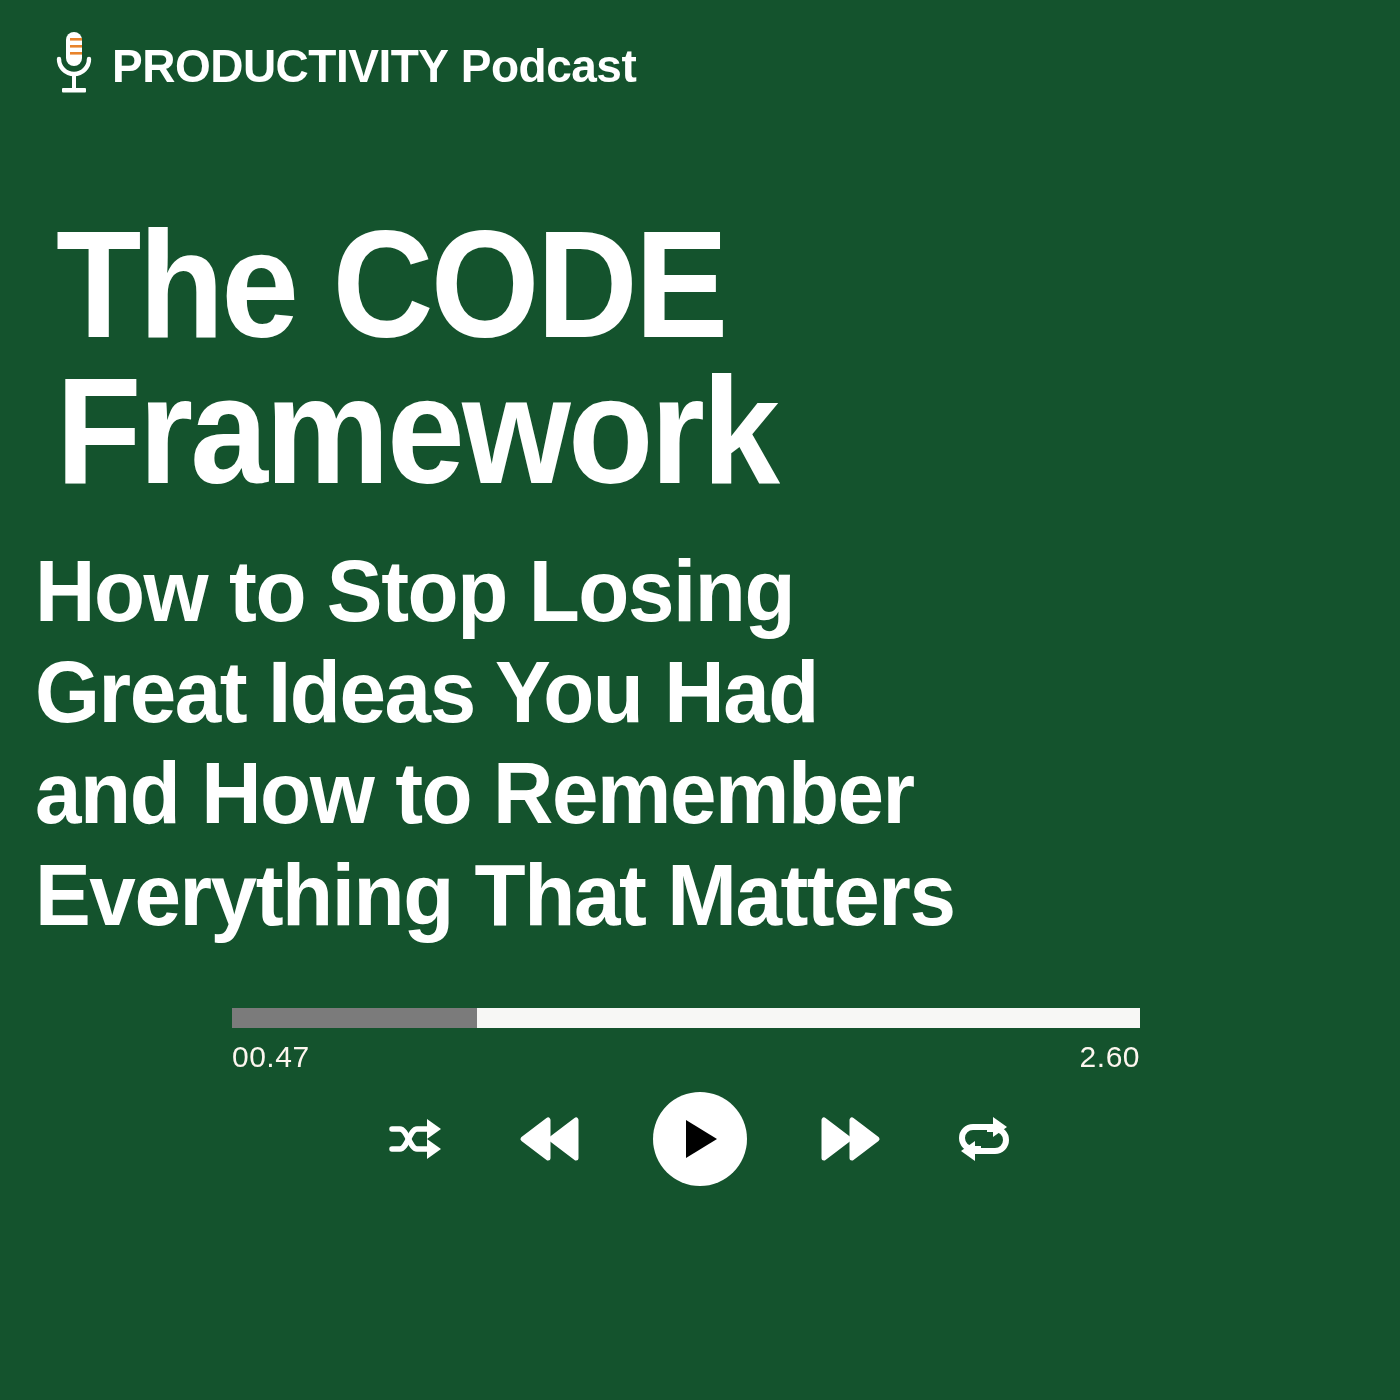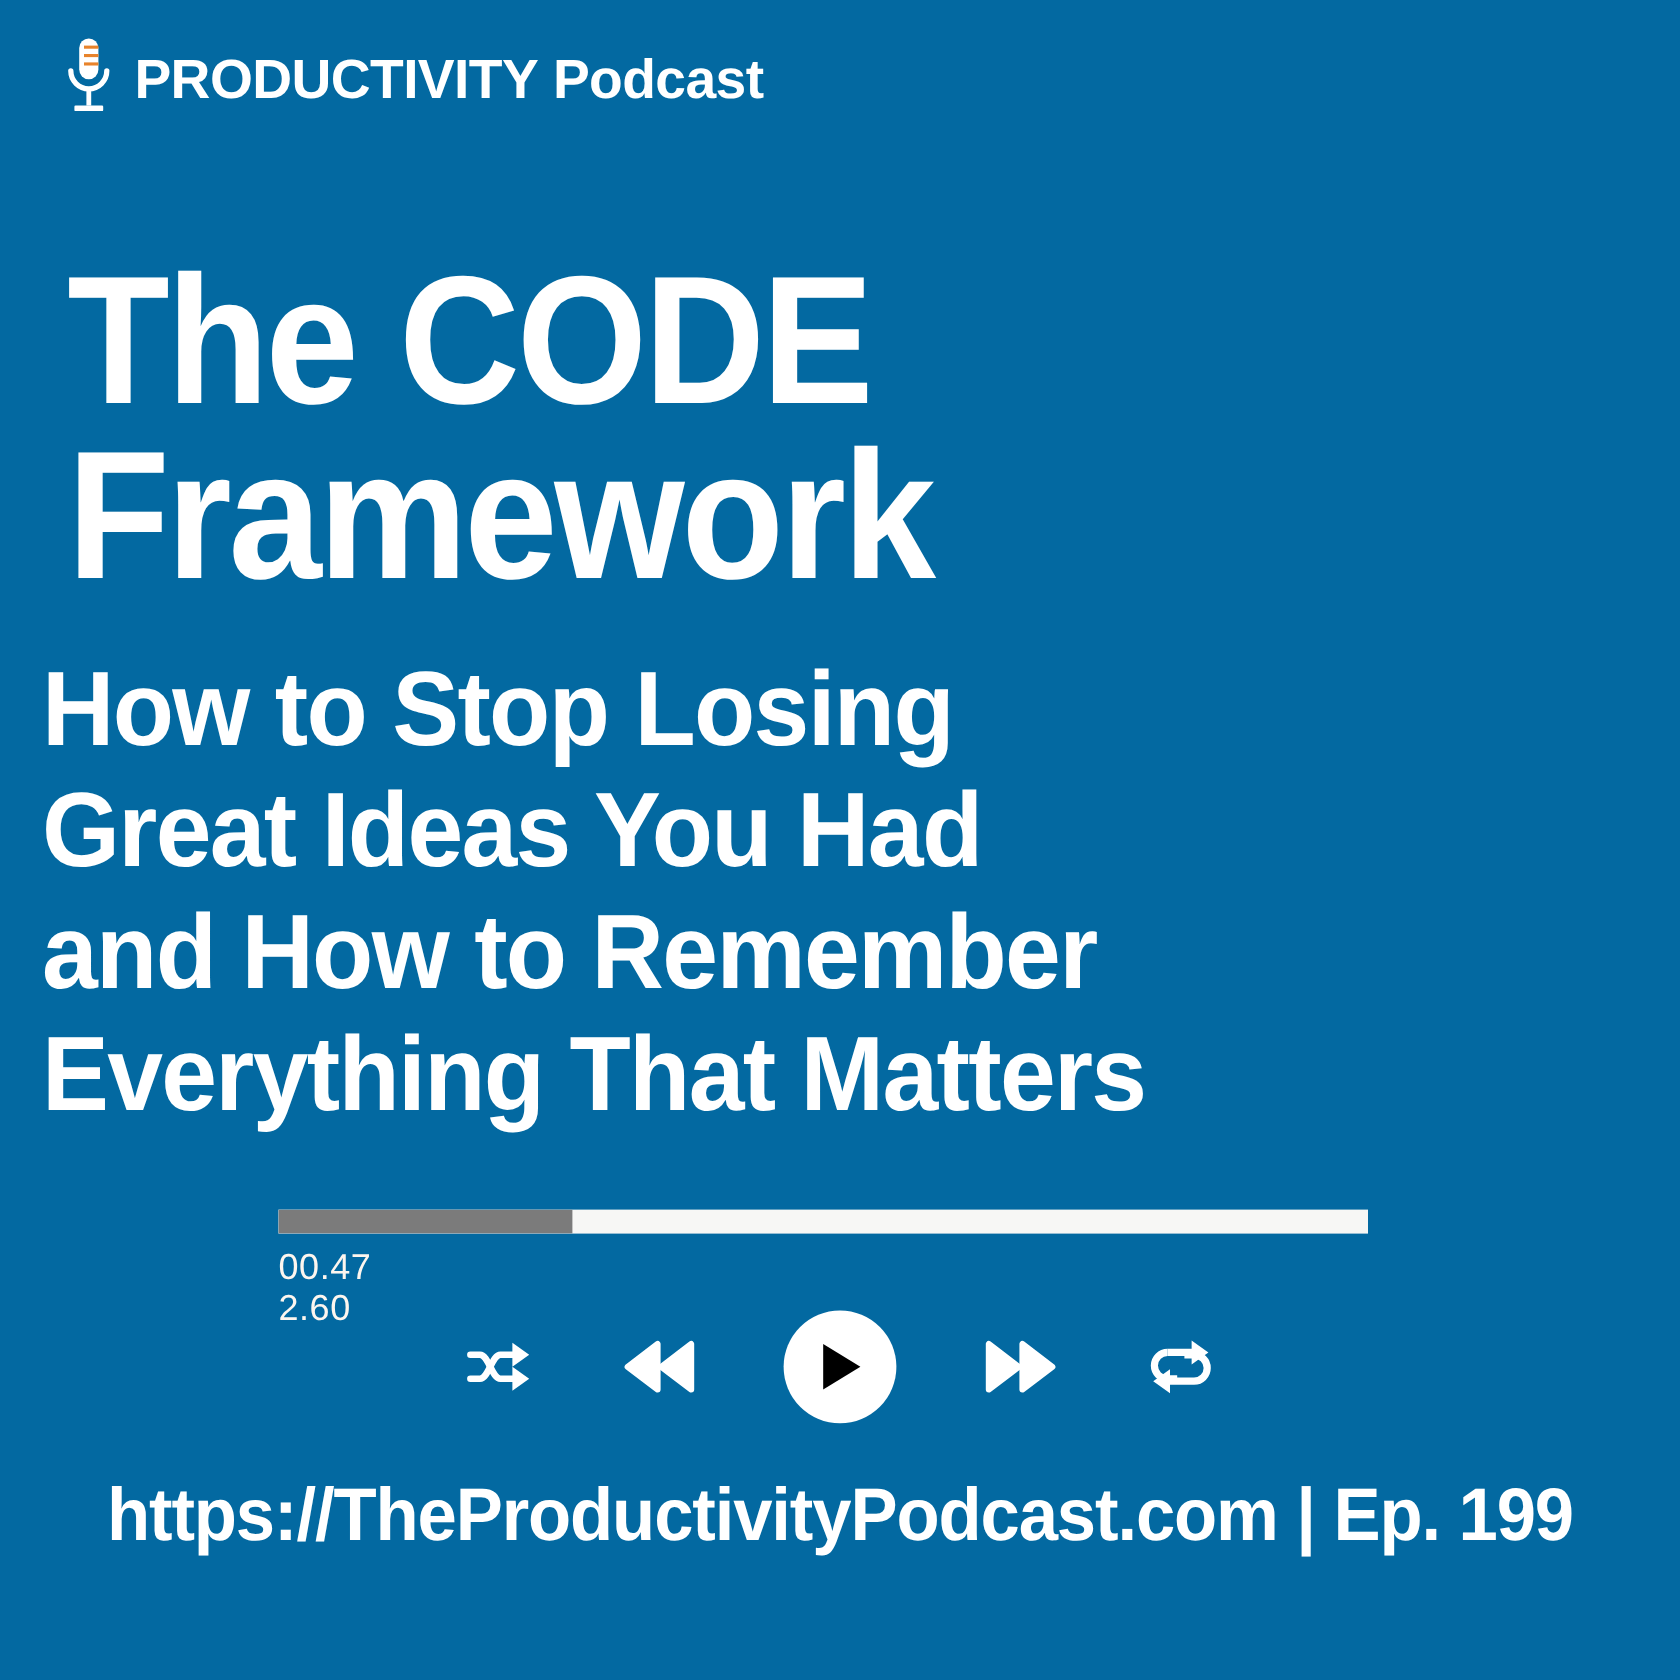--- a/index.html
+++ b/index.html
@@ -4,21 +4,21 @@
 <style>
   html, body {
     margin: 0;
     padding: 0;
     background: #e8832b;
   }
   .cover {
     position: relative;
     width: 1400px;
     height: 1400px;
-    background: #0369a1;
+    background: #14532d;
     overflow: hidden;
     font-family: "Liberation Sans", sans-serif;
     -webkit-font-smoothing: antialiased;
   }
 
   
   .header {
     position: absolute;
     top: 30px;
     left: 52px;
@@ -99,27 +99,26 @@
   }
   .progress-fill {
     position: absolute;
     top: 0;
     left: 0;
     height: 100%;
     background: #7b7b7b;
   }
   .time-row {
     display: flex;
-    justify-content: flex-start;
+    justify-content: space-between;
     margin-top: 12px;
     color: #fdf6ef;
     font-size: 30px;
     font-weight: 400;
     letter-spacing: 0.5px;
-    flex-direction: column;
   }
 
   .controls {
     position: absolute;
     top: 1092px;
     left: 0;
     width: 1400px;
     display: flex;
     align-items: center;
     justify-content: center;
@@ -241,17 +240,14 @@
         <path d="M18 17 a11 11 0 0 0 0 22 h8" fill="none" stroke="#ffffff" stroke-width="6" stroke-linecap="butt"></path>
         <path d="M40 41 h-22" fill="none" stroke="#ffffff" stroke-width="6" stroke-linecap="butt"></path>
         <path d="M40 41 a11 11 0 0 0 0 -22 h-8" fill="none" stroke="#ffffff" stroke-width="6" stroke-linecap="butt"></path>
         <path d="M38 7 L52 17 L38 27 Z" fill="#ffffff"></path>
         <path d="M20 31 L6 41 L20 51 Z" fill="#ffffff"></path>
       </svg>
     </div>
 
   </div>
 
-  <div class="footer">
-    <div class="footer-text">https://TheProductivityPodcast.com | Ep. 199</div>
-  </div>
 
 </div>
 
 </body></html>

